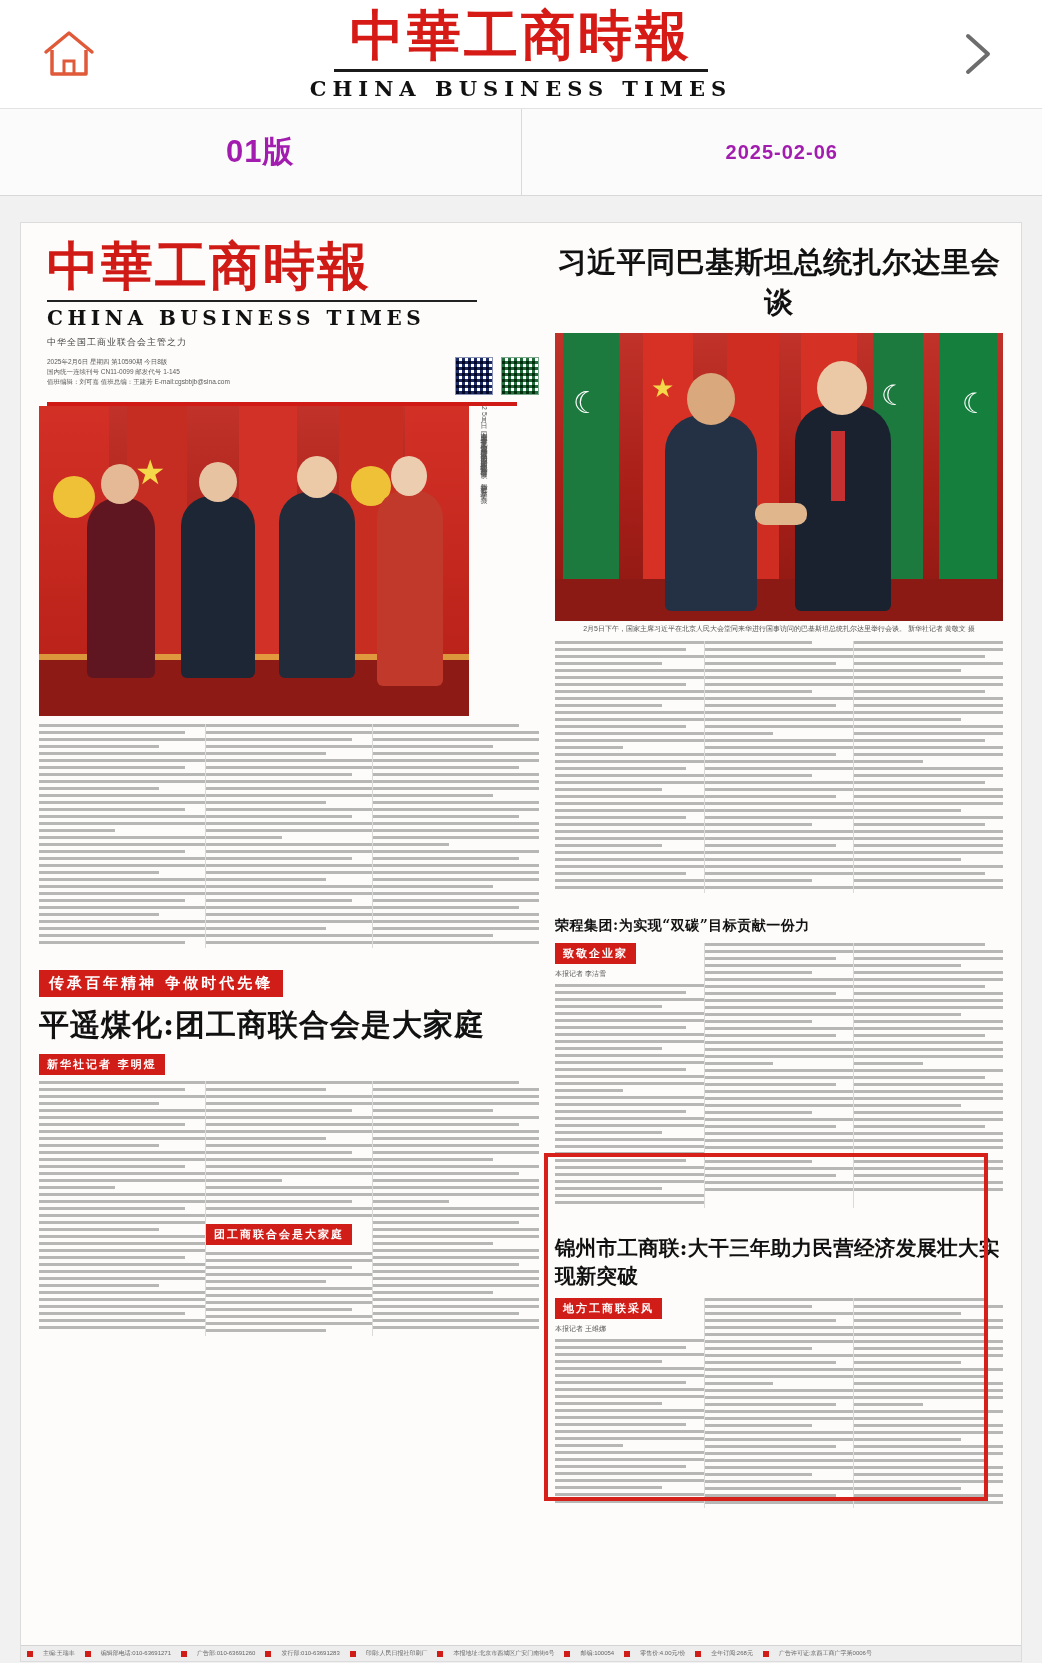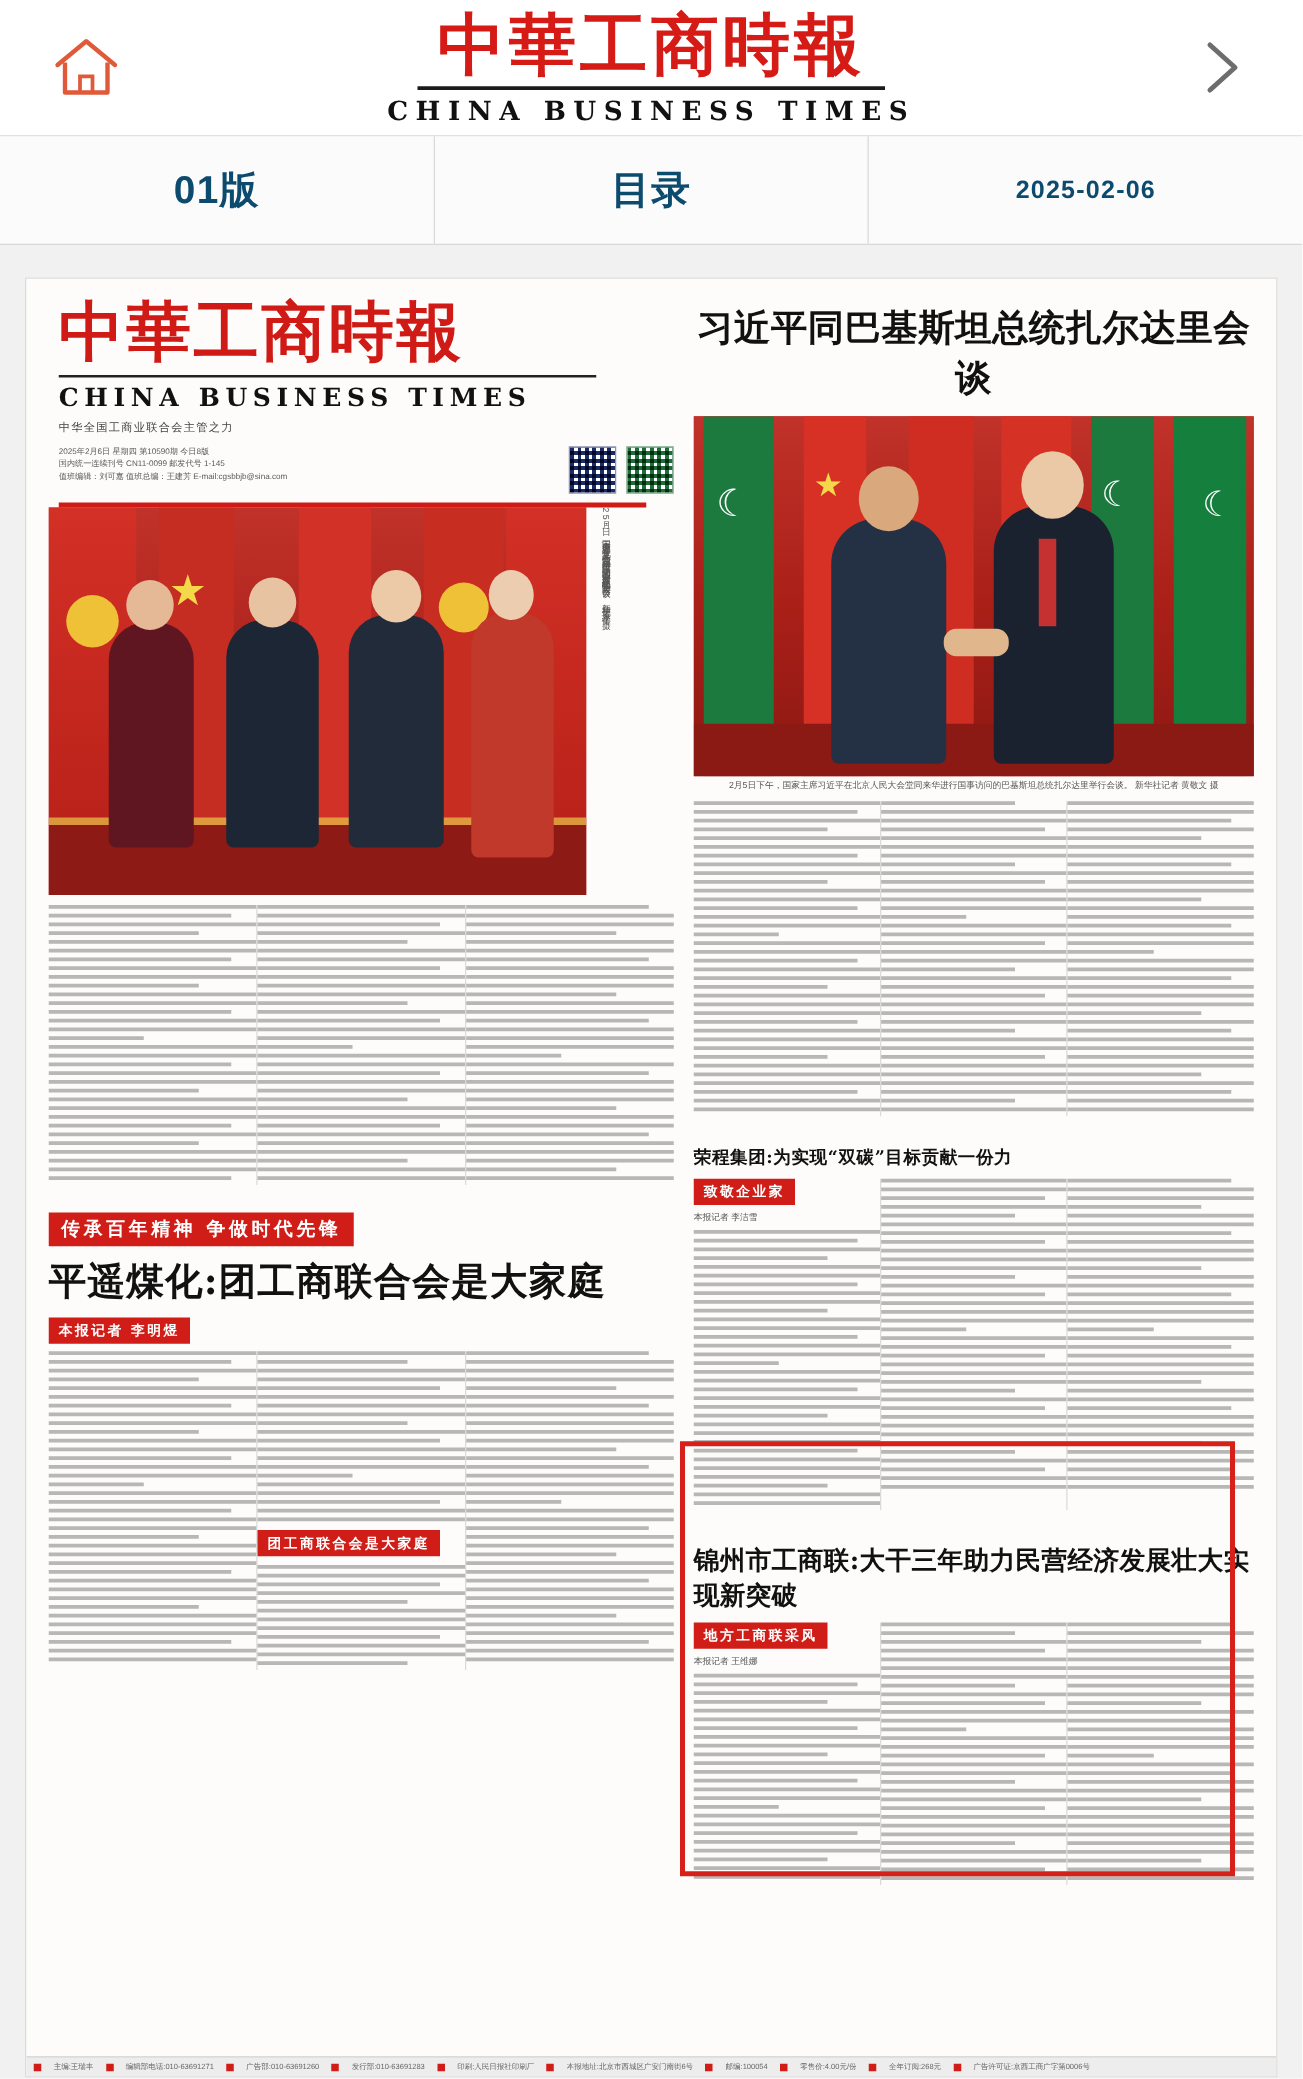--- a/index.html
+++ b/index.html
@@ -60,21 +60,21 @@
     height: 88px;
     background: #fbfbfb;
     border-top: 1px solid #e2e2e2;
     border-bottom: 1px solid #d8d8d8;
   }
   .navcell {
     flex: 1;
     display: flex; align-items: center; justify-content: center;
     font-size: 31px;
     font-weight: bold;
-    color: #0c4a6e;
+    color: #a21caf;
     letter-spacing: 1px;
   }
   .navcell.sep { border-right: 1px solid #d9d9d9; }
   .navcell.date { font-family: "Liberation Sans", sans-serif; font-size: 20px; }
 
   
   .pagewrap {
     background: #f1f1f1;
     padding: 26px 20px 0 20px;
     height: 1467px;
@@ -263,21 +263,20 @@
 
   <div class="next-icon">
     <svg viewBox="0 0 40 52" width="40" height="52">
       <path d="M12 8 L32 26 L12 44" fill="none" stroke="#6d6d6d" stroke-width="4" stroke-linecap="round" stroke-linejoin="round"></path>
     </svg>
   </div>
 </div>
 
 <div class="navrow">
   <div class="navcell sep">01版</div>
-  <div class="navcell sep">目录</div>
   <div class="navcell date">2025-02-06</div>
 </div>
 
 <div class="pagewrap">
   <div class="newspaper">
 
     <div class="np-head">
 
       <div class="np-head-left">
         <div class="np-logo-cn">中華工商時報</div>
@@ -432,21 +431,21 @@
               <div class="ln"></div>
               <div class="ln s"></div>
               <div class="ln"></div>
           </div>
         </div>
 
         <div style="margin-top:22px;">
           <span class="redbanner">传承百年精神 争做时代先锋</span>
           <div class="sub-headline">平遥煤化:团工商联合会是大家庭</div>
           <div style="margin:2px 0 6px 0;">
-            <span class="mini-red">本报记者 李明煜</span>
+            <span class="mini-red">新华社记者 李明煜</span>
           </div>
           <div class="cols fake-lines">
             <div class="col">
               <div class="ln"></div>
                 <div class="ln m"></div>
                 <div class="ln"></div>
                 <div class="ln s"></div>
               <div class="ln"></div>
                 <div class="ln"></div>
                 <div class="ln m"></div>

